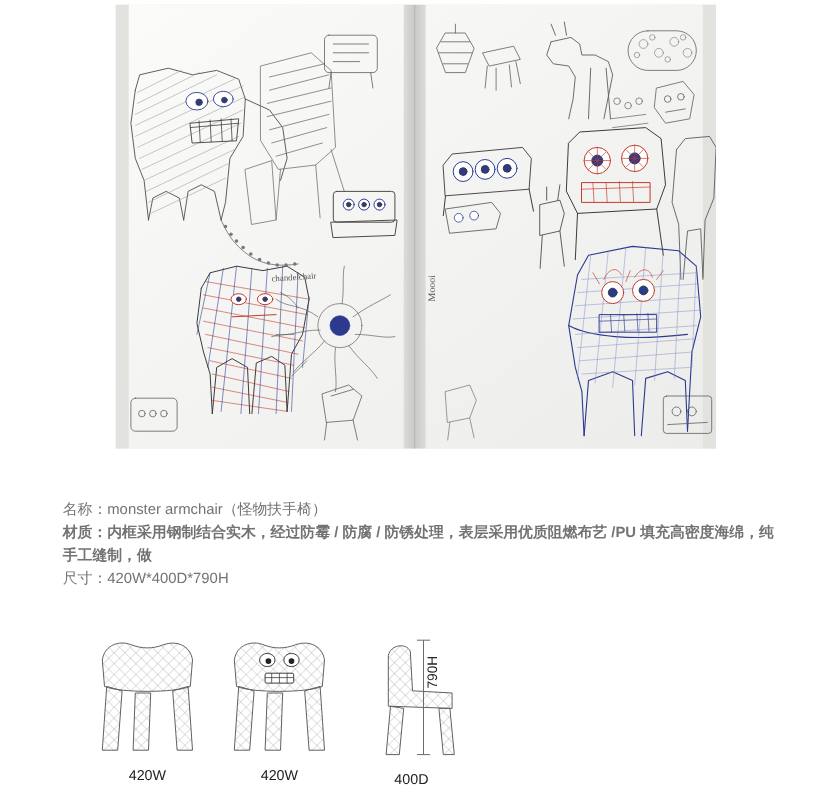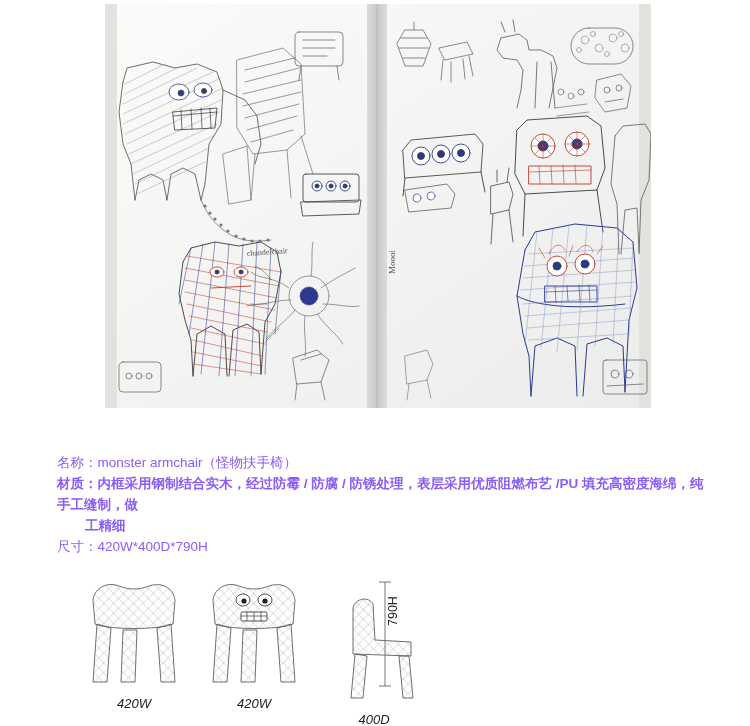--- a/index.html
+++ b/index.html
@@ -28,34 +28,33 @@
   .sketch-wrap svg { display: block; }
 
   
   .spec {
     position: absolute;
     left: 57px;
     top: 452px;
     width: 650px;
     font-size: 13.5px;
     line-height: 21px;
-    color: #8b5cf6;
+    color: #737373;
   }
   .spec-line { white-space: nowrap; }
   .spec-line.wrap { white-space: normal; font-weight: bold; }
   .spec-line.wrap .cont { display: block; padding-left: 28px; }
 
   
   .dims {
     position: absolute;
     left: 57px;
     top: 578px;
     width: 420px;
     height: 146px;
-    font-style: italic;
   }
   .dim-item {
     position: absolute;
     text-align: center;
   }
   .dim-label {
     font-size: 13px;
     color: #222;
     text-align: center;
     margin-top: 2px;
@@ -347,21 +346,20 @@
     </g>
 
     <rect x="0" y="0" width="546" height="404" fill="none"></rect>
   </svg>
 </div>
 
 <div class="spec">
   <div class="spec-line">名称：monster armchair（怪物扶手椅）</div>
   <div class="spec-line wrap">
     <span>材质：内框采用钢制结合实木，经过防霉 / 防腐 / 防锈处理，表层采用优质阻燃布艺 /PU 填充高密度海绵，纯手工缝制，做</span>
-    <span class="cont">工精细</span>
   </div>
   <div class="spec-line">尺寸：420W*400D*790H</div>
 </div>
 
 <div class="dims">
 
   <div class="dim-item" style="left:22px; top:0; width:110px;">
     <svg width="110" height="112" viewBox="0 0 110 112" xmlns="http://www.w3.org/2000/svg">
       <defs>
         <pattern id="mesh1" width="7" height="7" patternUnits="userSpaceOnUse" patternTransform="rotate(45)">
@@ -398,21 +396,21 @@
         <ellipse cx="66" cy="22" rx="7" ry="6" fill="#ffffff" stroke="#3b3b3b" stroke-width="0.9"></ellipse>
         <circle cx="45" cy="23" r="2.6" fill="#222"></circle>
         <circle cx="66" cy="23" r="2.6" fill="#222"></circle>
         <rect x="42" y="34" width="26" height="9" rx="1.5" fill="#ffffff" stroke="#3b3b3b" stroke-width="0.9"></rect>
         <path d="M42 38 L68 38 M48 34 L48 43 M55 34 L55 43 M62 34 L62 43" stroke="#3b3b3b" stroke-width="0.7"></path>
       </g>
     </svg>
     <div class="dim-label">420W</div>
   </div>
 
-  <div class="dim-item" style="left:262px; top:16px; width:110px;">
+  <div class="dim-item" style="left:262px; top:4px; width:110px;">
     <svg width="110" height="112" viewBox="0 0 110 112" xmlns="http://www.w3.org/2000/svg">
       <defs>
         <pattern id="mesh3" width="7" height="7" patternUnits="userSpaceOnUse" patternTransform="rotate(45)">
           <path d="M0 0 L0 7 M0 0 L7 0" stroke="#8e8e8e" stroke-width="0.5" fill="none"></path>
         </pattern>
       </defs>
       <g fill="url(#mesh3)" stroke="#5f5f5f" stroke-width="0.9" stroke-linejoin="round">
         <path d="M34 14 C36 4 50 2 54 10 L56 46 L92 48 L92 62 L34 60 Z"></path>
         <path d="M36 60 L32 104 L44 104 L48 62 Z"></path>
         <path d="M80 62 L84 104 L94 104 L90 62 Z"></path>

